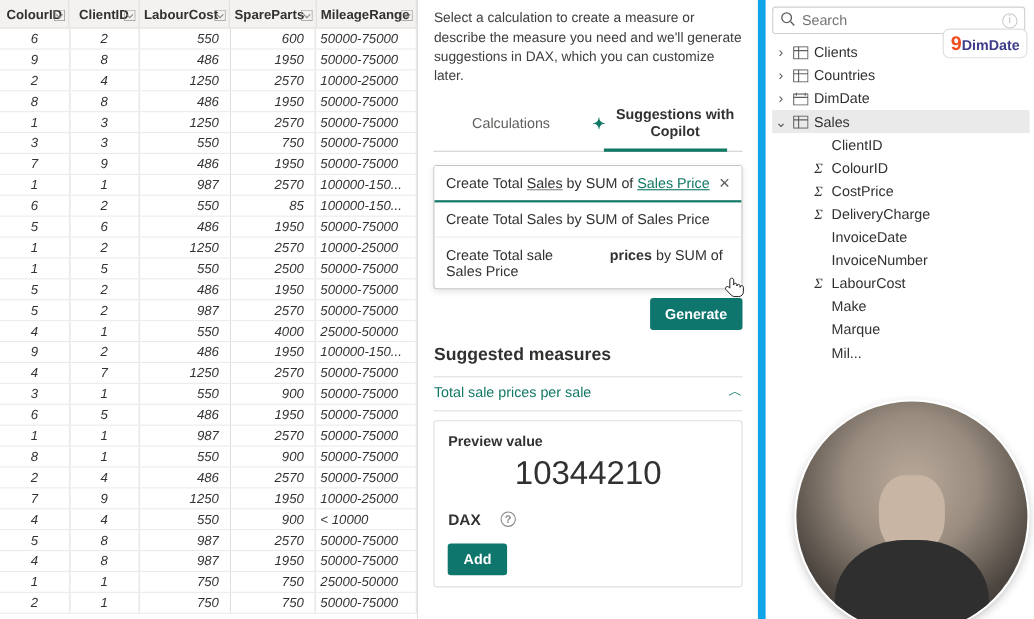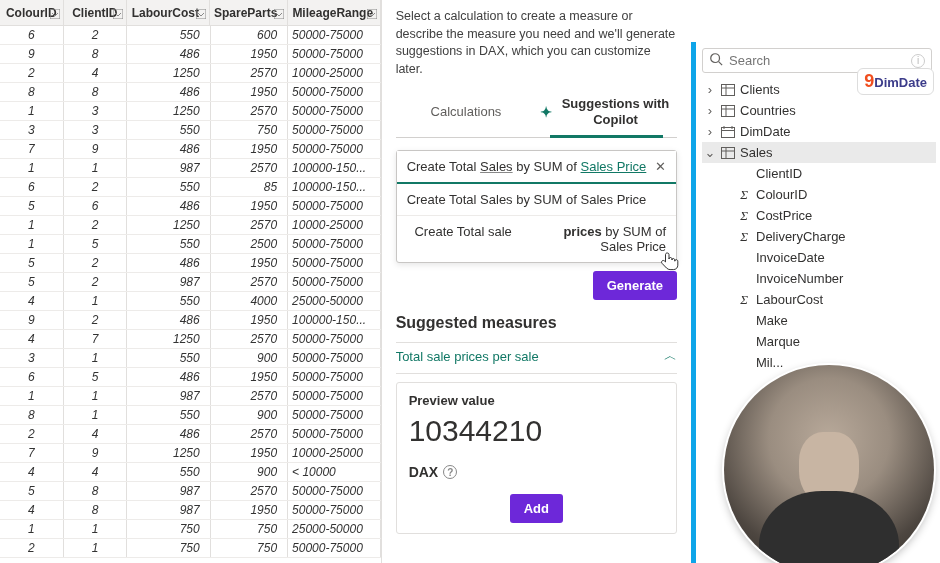--- a/index.html
+++ b/index.html
@@ -24,48 +24,48 @@
   
   .measure-panel { width: 320px; padding: 8px 14px 0 14px; display: flex; flex-direction: column; overflow: hidden; }
   .intro { font-size: 12.5px; color: #404040; line-height: 1.4; margin-bottom: 12px; }
   .tabs { display: flex; border-bottom: 1px solid #d2d0ce; margin-bottom: 12px; }
   .tab { flex: 1; text-align: center; padding: 6px 4px 10px; font-size: 13px; color: #605e5c; position: relative; display:flex; align-items:center; justify-content:center; gap:6px; }
   .tab.active { font-weight: 600; color: #323130; }
   .tab.active::after { content: ""; position: absolute; left: 10%; right: 10%; bottom: -1px; height: 3px; background: #117865; }
   .sparkle { color: #117865; font-size: 14px; }
   
   .suggest-box { border: 1px solid #c8c6c4; border-radius: 3px; background: #fff; box-shadow: 0 2px 6px rgba(0,0,0,0.1); margin-bottom: 8px; }
-  .suggest-row { padding: 8px 10px; font-size: 13px; border-bottom: 1px solid #edebe9; display: flex; align-items: center; position: relative; text-align: right; }
+  .suggest-row { padding: 8px 10px; font-size: 13px; border-bottom: 1px solid #edebe9; display: flex; align-items: center; position: relative; }
   .suggest-row:last-child { border-bottom: none; }
   .suggest-row.sel { background: #fff; border-bottom: 2px solid #117865; }
   .suggest-row .close { margin-left: auto; font-size: 13px; color: #605e5c; }
   .hl { text-decoration: underline; text-decoration-color: #888; }
   .bold { font-weight: 700; margin-left: 48px; }
   .link { color: #117865; text-decoration: underline; }
   .cursor-hand { position: absolute; right: -6px; bottom: -18px; font-size: 22px; }
   
   .gen-row { display: flex; justify-content: flex-end; margin-bottom: 14px; }
-  .btn-primary { background: #6d28d9; color: #fff; border: none; padding: 7px 14px; border-radius: 3px; font-size: 13px; font-weight: 600; }
+  .btn-primary { background: #0f766e; color: #fff; border: none; padding: 7px 14px; border-radius: 3px; font-size: 13px; font-weight: 600; }
   
   .section-title { font-size: 16px; font-weight: 600; margin-bottom: 10px; }
   .accordion-head { display: flex; align-items: center; color: #117865; font-size: 13px; padding: 4px 0 8px; border-top: 1px solid #e1dfdd; border-bottom: 1px solid #e1dfdd; }
   .accordion-head .chev { margin-left: auto; }
   
   .preview-box { border: 1px solid #e1dfdd; border-radius: 3px; padding: 10px 12px; margin-top: 8px; }
   .preview-label { font-size: 13px; font-weight: 600; margin-bottom: 6px; }
-  .preview-val { font-size: 30px; font-weight: 400; text-align: left; margin: 6px 0 16px; }
-  .dax-label { font-size: 14px; font-weight: 600; display: flex; align-items: center; gap: 5px; margin-bottom: 6px; }
+  .preview-val { font-size: 30px; font-weight: 400; text-align: center; margin: 6px 0 16px; }
+  .dax-label { font-size: 14px; font-weight: 600; display: flex; align-items: center; gap: 18px; margin-bottom: 6px; }
   .qmark { width: 14px; height: 14px; border: 1px solid #888; border-radius: 50%; display: inline-flex; align-items: center; justify-content: center; font-size: 10px; color: #888; }
   .dax-code { font-family: Consolas, monospace; font-size: 12px; color: #323130; white-space: pre-wrap; }
   .dax-code .blue { color: #1457ff; }
   .dax-code .red { color: #A31515; }
-  .add-row { display: flex; justify-content: center; margin-top: 14px; }
-  
-  
-  .fields-panel { flex: 1; border-left: 5px solid #0ea5e9; padding: 6px 4px 0 6px; position: relative; margin-top: 42px; }
+  .add-row { display: flex; justify-content: flex-start; margin-top: 14px; }
+  
+  
+  .fields-panel { flex: 1; border-left: 7px solid #0ea5e9; padding: 6px 4px 0 6px; position: relative; }
   .search-row { display: flex; align-items: center; gap: 6px; border: 1px solid #d2d0ce; border-radius: 3px; padding: 3px 6px; margin: 0 4px 6px 0; }
   .search-row input { border: none; outline: none; flex: 1; font-size: 13px; }
   .tree { font-size: 13px; }
   .tree-node { display: flex; align-items: center; gap: 4px; padding: 3px 2px; }
   .tree-node.sel { background: #eaeaea; }
   .tree-node.sub { padding-left: 34px; }
   .tree-node .chev { width: 12px; text-align: center; color: #605e5c; }
   .tree-node .ticon { width: 16px; height: 14px; display: inline-flex; align-items: center; justify-content: center; }
   .sigma { font-style: italic; font-family: "Times New Roman", serif; }
   

